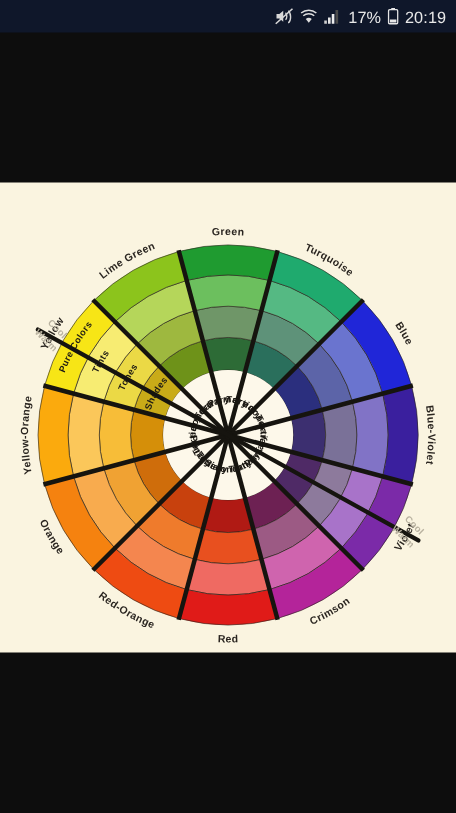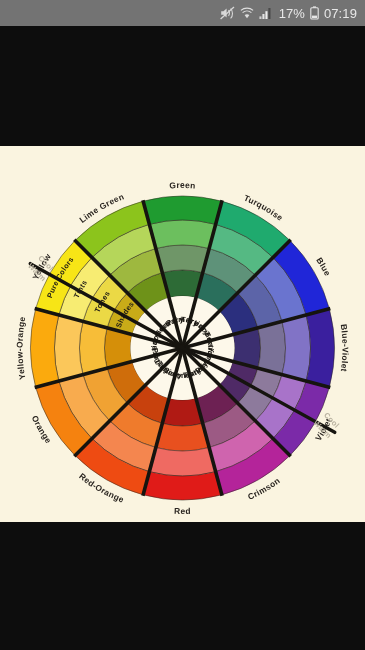--- a/index.html
+++ b/index.html
@@ -5,21 +5,21 @@
   html,body{margin:0;padding:0;}
   body{
     width:365px;height:650px;
     background:#0d0d0d;
     font-family:"Liberation Sans","DejaVu Sans",sans-serif;
     overflow:hidden;position:relative;
   }
   
   #statusbar{
     position:absolute;top:0;left:0;width:365px;height:26px;
-    background:#737373;display:flex;align-items:center;
+    background:#0f172a;display:flex;align-items:center;
     justify-content:flex-end;gap:5px;padding-right:8px;
     box-sizing:border-box;
   }
   #statusbar .si{display:flex;align-items:center;}
   #statusbar .txt{
     color:#e8e8e8;font-size:13px;letter-spacing:.1px;
     font-family:"Liberation Sans",sans-serif;
   }
   #statusbar svg{display:block;}
   
@@ -75,21 +75,21 @@
   <span class="txt">17%</span>
 
   <span class="si">
     <svg width="9" height="14" viewBox="0 0 9 14">
       <rect x="3" y="0.4" width="3" height="1.3" fill="#e6e6e6"></rect>
       <rect x="0.8" y="1.7" width="7.4" height="11.3" rx="1" fill="none" stroke="#e6e6e6" stroke-width="1.1"></rect>
       <rect x="1.9" y="9.6" width="5.2" height="2.4" fill="#e6e6e6"></rect>
     </svg>
   </span>
 
-  <span class="txt">07:19</span>
+  <span class="txt">20:19</span>
 </div>
 
 <div id="photo">
   <svg id="wheel" width="365" height="376" viewBox="0 0 365 376">
     <defs>
       <path id="p-outer-t" d=""></path>
     <path id="ap0" d="M81.80873743202604 77.65664616688464A160 160 0 0 1 283.19126256797404 77.65664616688467" fill="none"></path>
         <path id="ap1" d="M157.47048559356304 43.96986550477797A160 160 0 0 1 331.8728682395523 144.66112807275195" fill="none"></path>
         <path id="ap2" d="M239.83887192724808 52.627131760447725A160 160 0 0 1 340.53013449522206 227.02951440643693" fill="none"></path>
         <path id="ap3" d="M306.8433538331153 101.30873743202602A160 160 0 0 1 306.8433538331153 302.691262567974" fill="none"></path>

